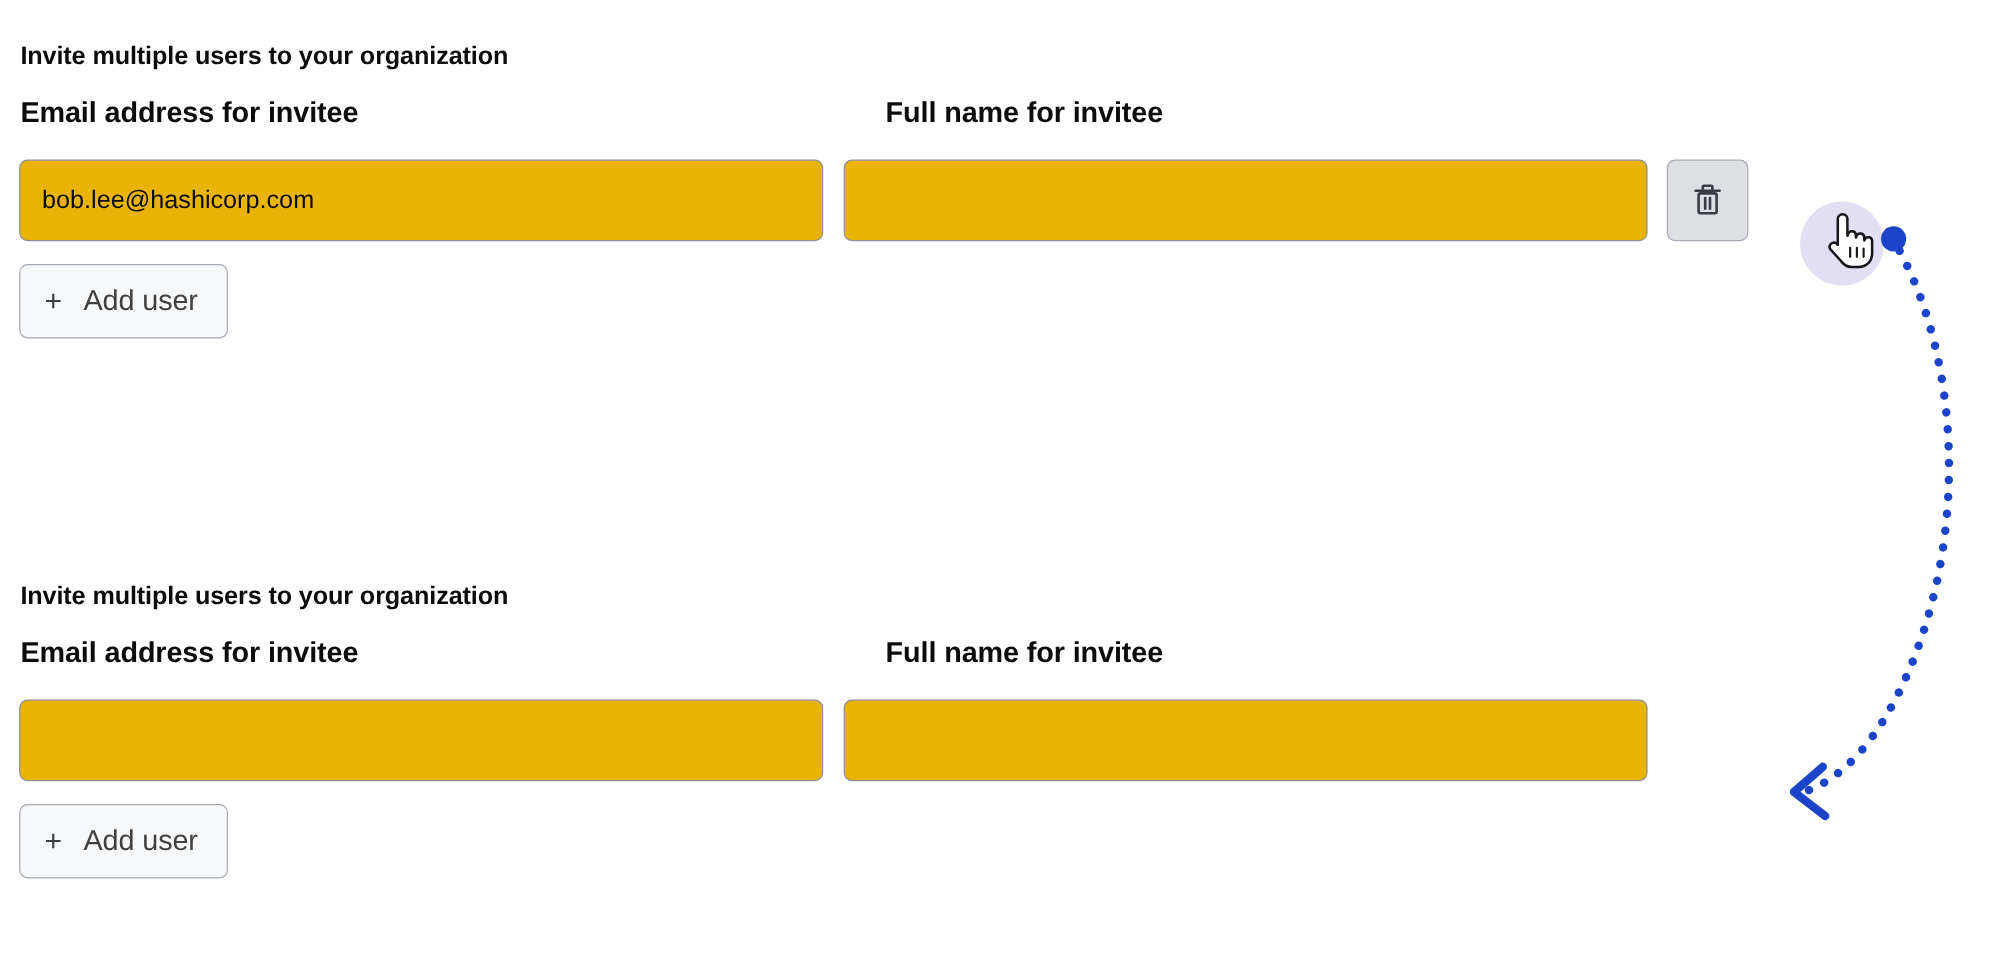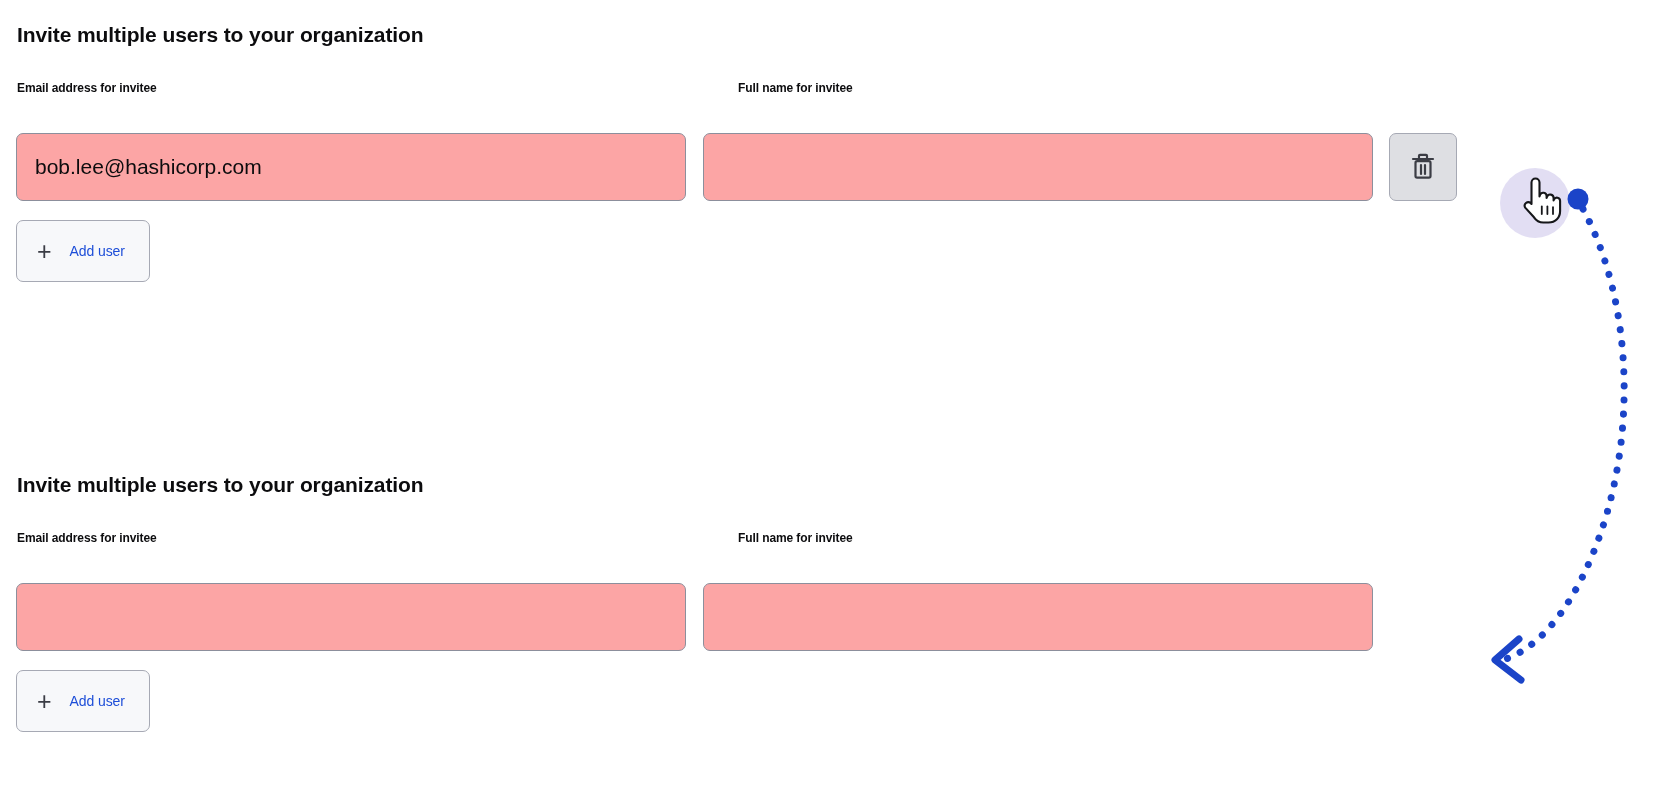--- a/index.html
+++ b/index.html
@@ -26,46 +26,46 @@
     position: absolute;
     left: 0;
     width: 1672px;
   }
   .form-section.first  { top: 0px; }
   .form-section.second { top: 450px; }
 
   .section-heading {
     position: absolute;
     left: 17px;
-    top: 23px;
+    top: 35px;
     font-size: 21px;
     font-weight: 700;
     color: #0c0c0e;
     letter-spacing: -0.1px;
     white-space: nowrap;
   }
 
   .field-label {
     position: absolute;
     top: 81px;
-    font-size: 12px;
+    font-size: 24px;
     font-weight: 700;
     color: #0c0c0e;
     letter-spacing: -0.1px;
     white-space: nowrap;
   }
   .field-label.email { left: 17px; }
   .field-label.name  { left: 738px; }
 
   .text-input {
     position: absolute;
     top: 133px;
     height: 68px;
     box-sizing: border-box;
-    background: #fca5a5;
+    background: #eab308;
     border: 1.5px solid #8c8f9c;
     border-radius: 7px;
     font-family: "Liberation Sans", sans-serif;
     font-size: 21px;
     color: #0c0c0e;
     padding: 0 18px;
     outline: none;
   }
   .text-input::placeholder { color: #8c8f9c; }
   .text-input.email { left: 16px;  width: 670px; }
@@ -107,22 +107,22 @@
     cursor: pointer;
     font-family: "Liberation Sans", sans-serif;
   }
   .add-user-button .plus-glyph {
     font-size: 25px;
     line-height: 1;
     color: #3b3d45;
     font-weight: 400;
   }
   .add-user-button .add-user-label {
-    font-size: 14px;
-    color: #1d4ed8;
+    font-size: 24px;
+    color: #404040;
     letter-spacing: -0.1px;
     white-space: nowrap;
   }
 
   
   .annotation-layer {
     position: absolute;
     inset: 0;
     pointer-events: none;
   }

